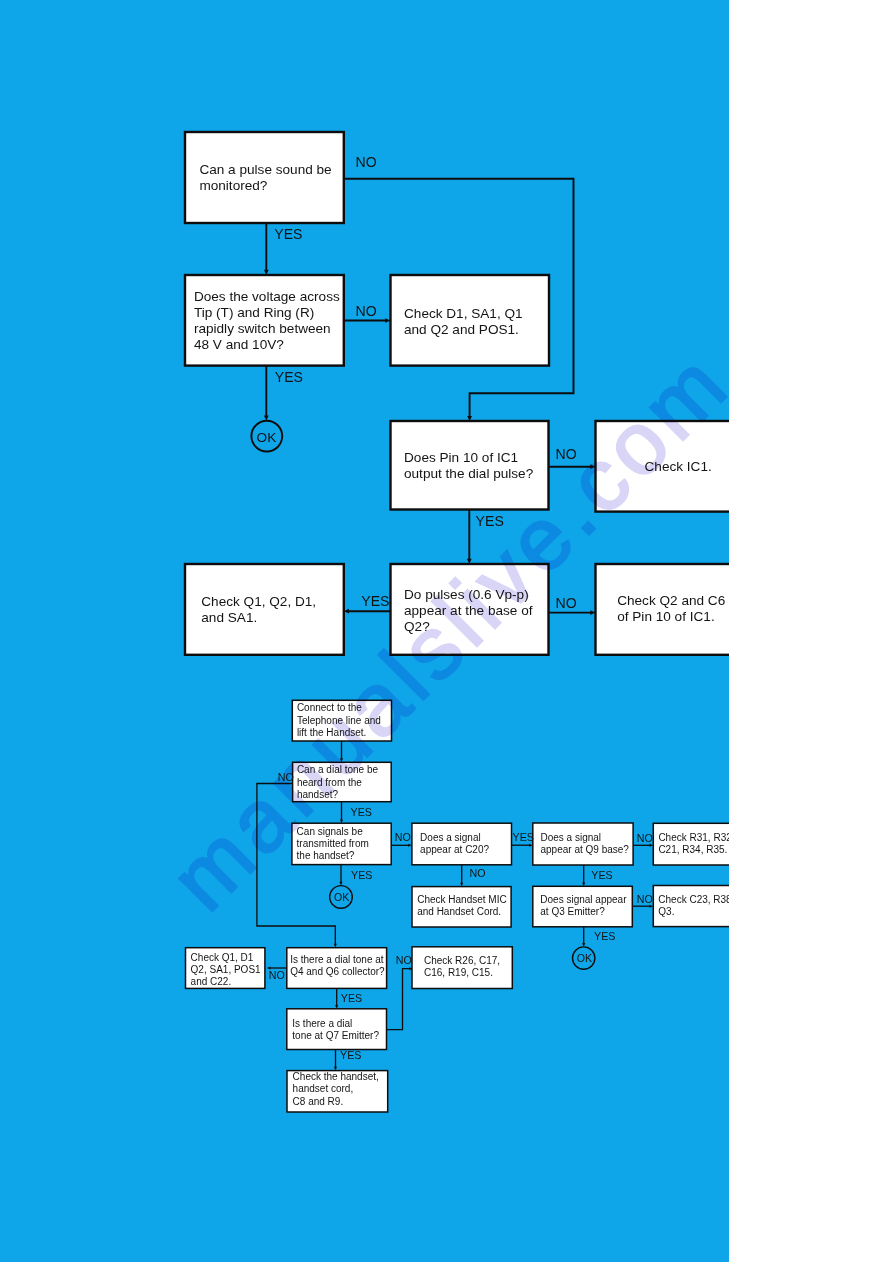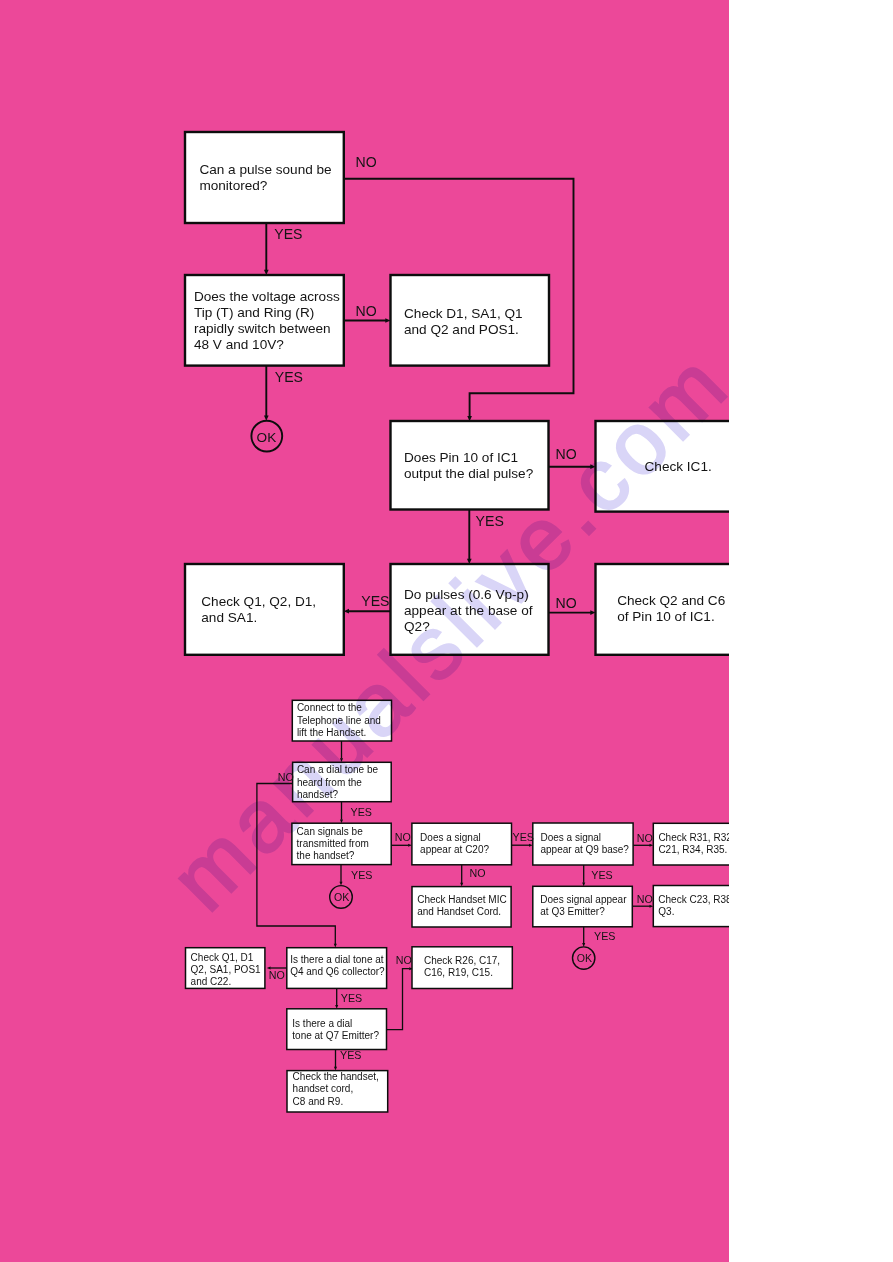--- a/index.html
+++ b/index.html
@@ -1,19 +1,19 @@
 <!DOCTYPE html>
 <html><head>
 <meta charset="utf-8">
 <style>
 
   html,body{margin:0;padding:0;background:#ffffff;}
   body{width:893px;height:1262px;overflow:hidden;
        font-family:"Liberation Sans", sans-serif;}
-  #page{position:relative;width:729px;height:1262px;background:#ec4899;overflow:hidden;}
+  #page{position:relative;width:729px;height:1262px;background:#0ea5e9;overflow:hidden;}
   #wm{position:absolute;left:0;top:0;mix-blend-mode:multiply;}
   #chart{position:absolute;left:0;top:0;}
   #chart .bx{fill:#fff;stroke:#0d0d0d;stroke-width:2.4;}
   #chart .bx2{fill:#fff;stroke:#0d0d0d;stroke-width:1.5;}
   #chart .ln{fill:none;stroke:#0d0d0d;stroke-width:1.9;}
   #chart .ln2{fill:none;stroke:#0d0d0d;stroke-width:1.3;}
   #chart .ah{fill:#0d0d0d;stroke:none;}
   #chart text{font-family:"Liberation Sans",sans-serif;fill:#141414;}
   #chart .bt{font-size:13.6px;}
   #chart .bt2{font-size:10px;}

